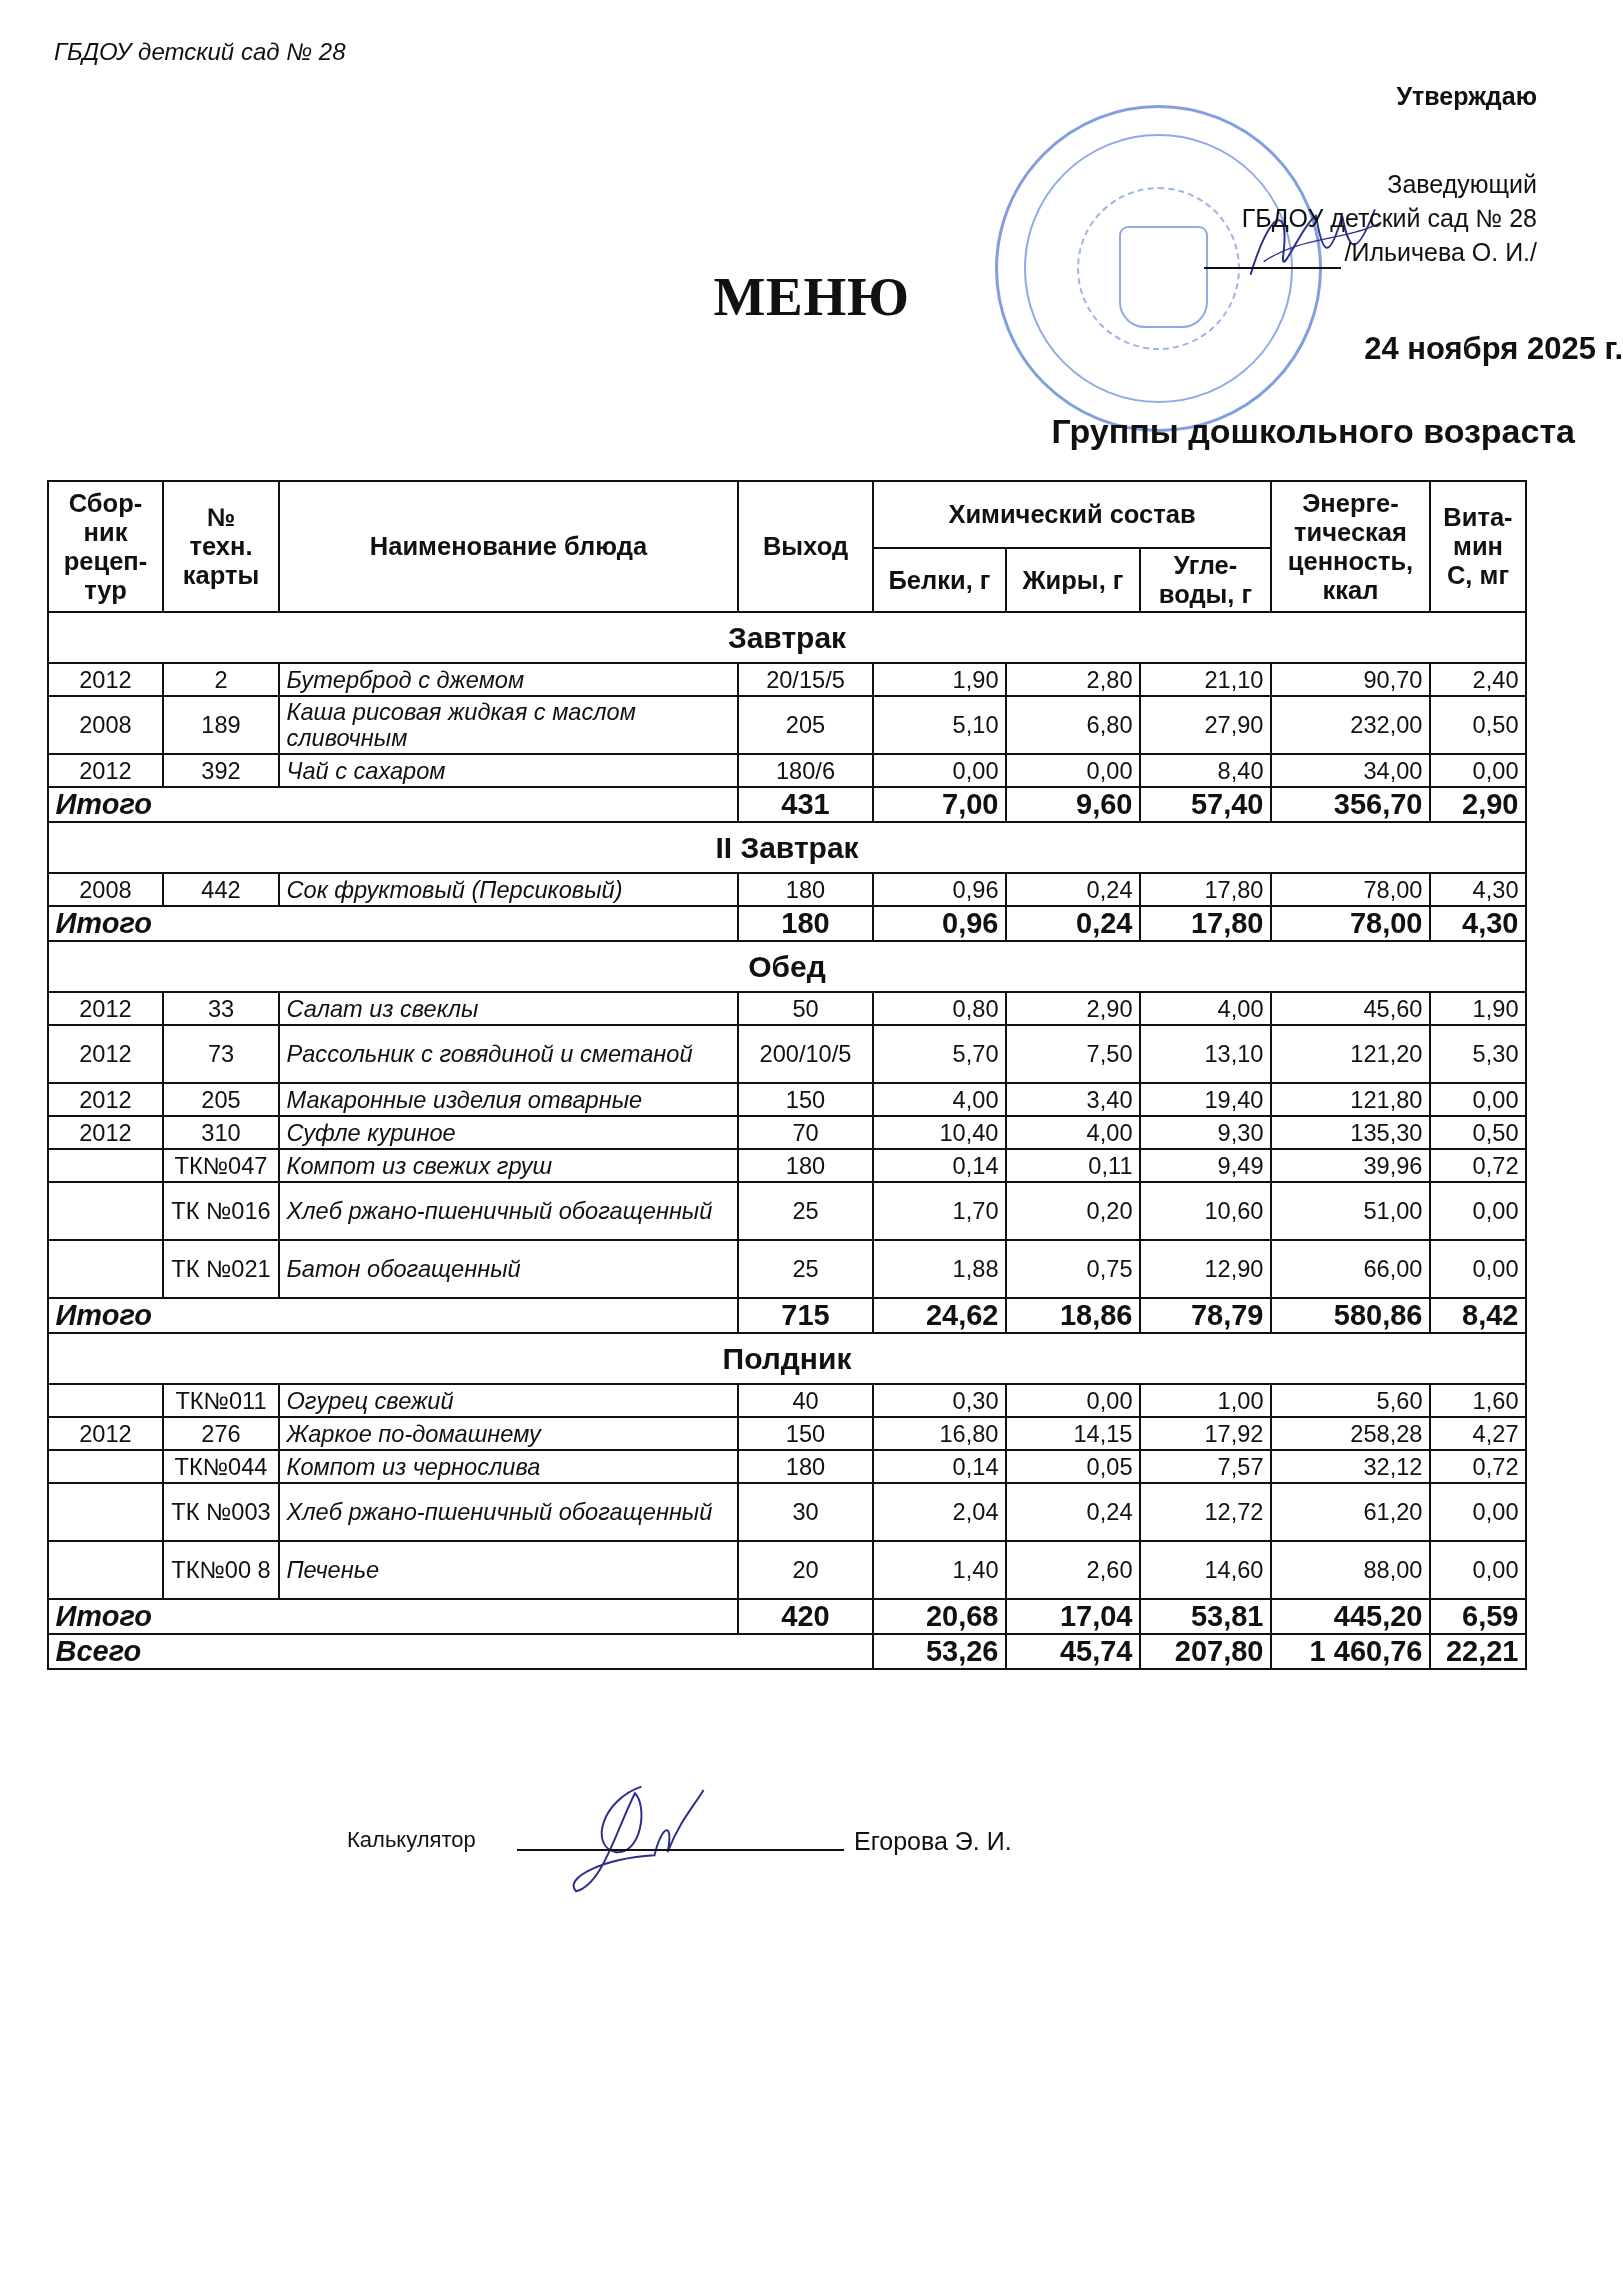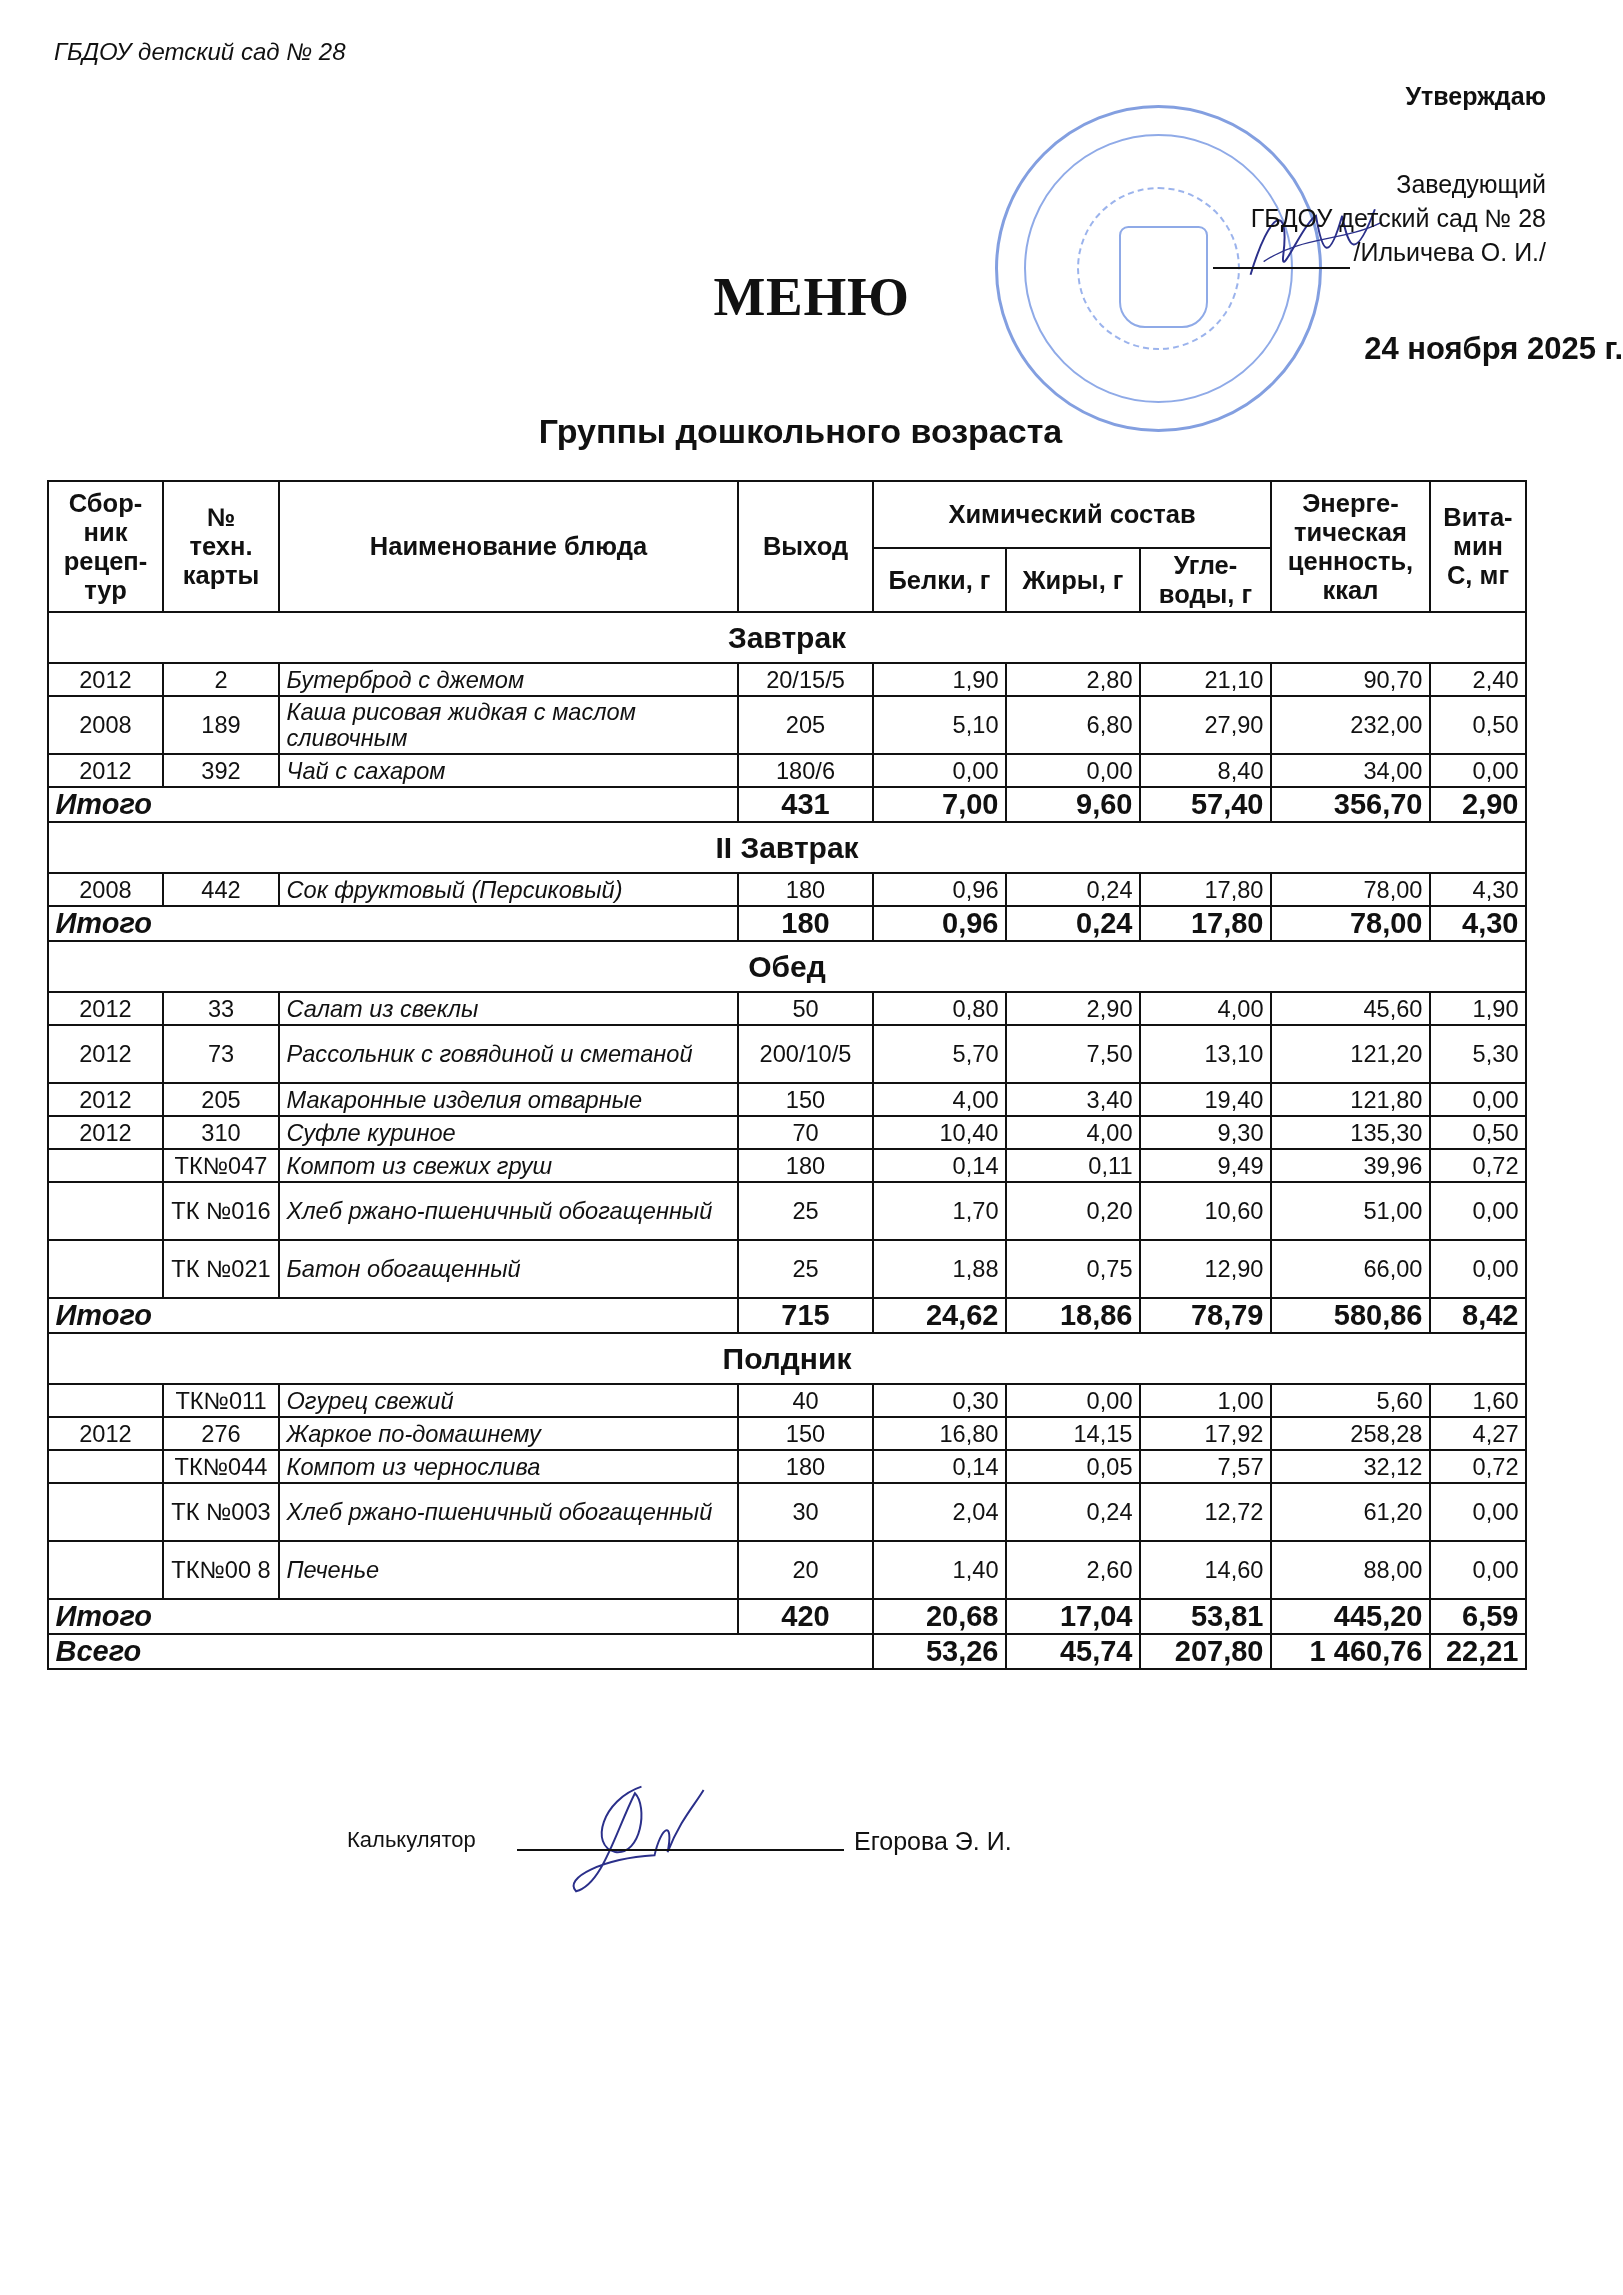--- a/index.html
+++ b/index.html
@@ -1,35 +1,35 @@
 <!DOCTYPE html>
 <html style="font-size:10.5px"><head>
 <meta charset="utf-8">
 <style>
   html, body { margin: 0; padding: 0; background: #ffffff; }
   body { width: 1623px; height: 2295px; position: relative; overflow: hidden;
          font-family: "Liberation Sans", sans-serif; color: #111; }
   .abs { position: absolute; }
   .org { left: 54px; top: 38px; font-size: 24px; font-style: italic; }
-  .approve-block { right: 77px; top: 79px; text-align: right; font-size: 25px; line-height: 34px; }
+  .approve-block { right: 86px; top: 79px; text-align: right; font-size: 25px; line-height: 34px; }
   .approve-title { font-weight: bold; margin-right: 0; }
   .approve-gap { height: 54px; }
   .sig-line { display: inline-block; width: 137px; border-bottom: 2px solid #111; height: 23.6px; vertical-align: bottom; margin-right: 3.9px; }
   .stamp { left: 995px; top: 105px; width: 327px; height: 327px; border-radius: 50%;
            border: 3.9px solid #5a7fd6; opacity: 0.75; box-sizing: border-box; }
   .stamp::before { content: ""; position: absolute; left: 26px; top: 26px; right: 26px; bottom: 26px;
            border-radius: 50%; border: 2.6px solid #6a8ee0; }
   .stamp::after { content: ""; position: absolute; left: 79px; top: 79px; right: 79px; bottom: 79px;
            border-radius: 50%; border: 2px dashed #7a9ae6; }
   .stamp-core { position: absolute; left: 121px; top: 118px; width: 85px; height: 98px;
            border: 2.6px solid #6a8ee0; border-radius: 9.2px 9.2px 26px 26px; }
   .title { left: 0; width: 1623px; top: 265px; text-align: center; font-family: "Liberation Serif", serif;
            font-weight: bold; font-size: 55px; letter-spacing: 0.7px; }
   .date { left: 0; width: 1623px; top: 331px; text-align: right; font-weight: bold; font-size: 31px; }
-  .group { left: 15px; width: 1571px; top: 412px; text-align: center; font-weight: bold; font-size: 34px; }
+  .group { left: 4px; width: 1571px; top: 412px; text-align: right; font-weight: bold; font-size: 34px; }
 
   table.menu { position: absolute; left: 47px; top: 480px; width: 1478px; border-collapse: collapse;
                table-layout: fixed; font-size: 23.6px; }
   table.menu td, table.menu th { border: 2px solid #111; padding: 0 6.5px; }
   table.menu th { font-weight: bold; font-size: 25.5px; line-height: 29px; text-align: center; }
   .c-num { text-align: right; }
   .c-ctr { text-align: center; }
   .c-left { text-align: left; font-style: italic; }
   tr.hdr1 th { height: 65px; }
   tr.hdr2 th { height: 62px; }

